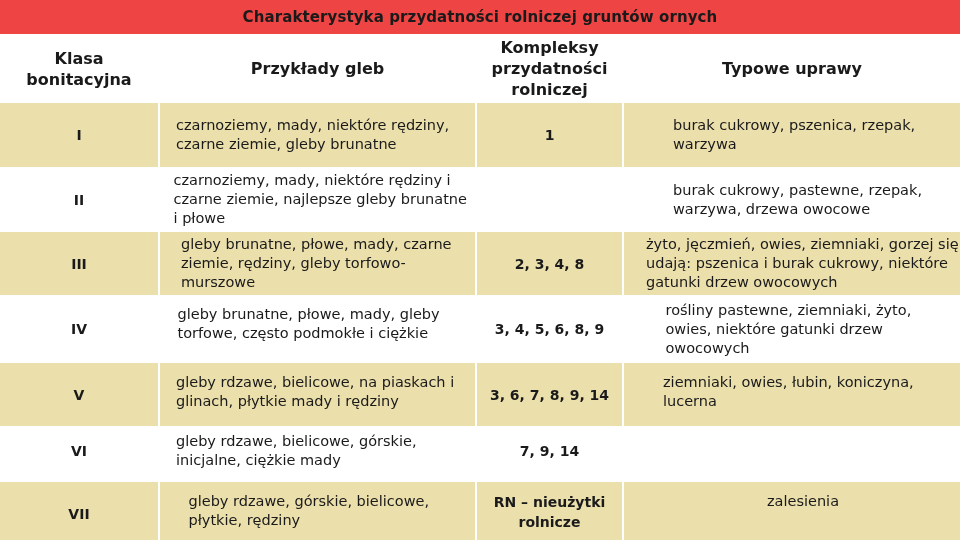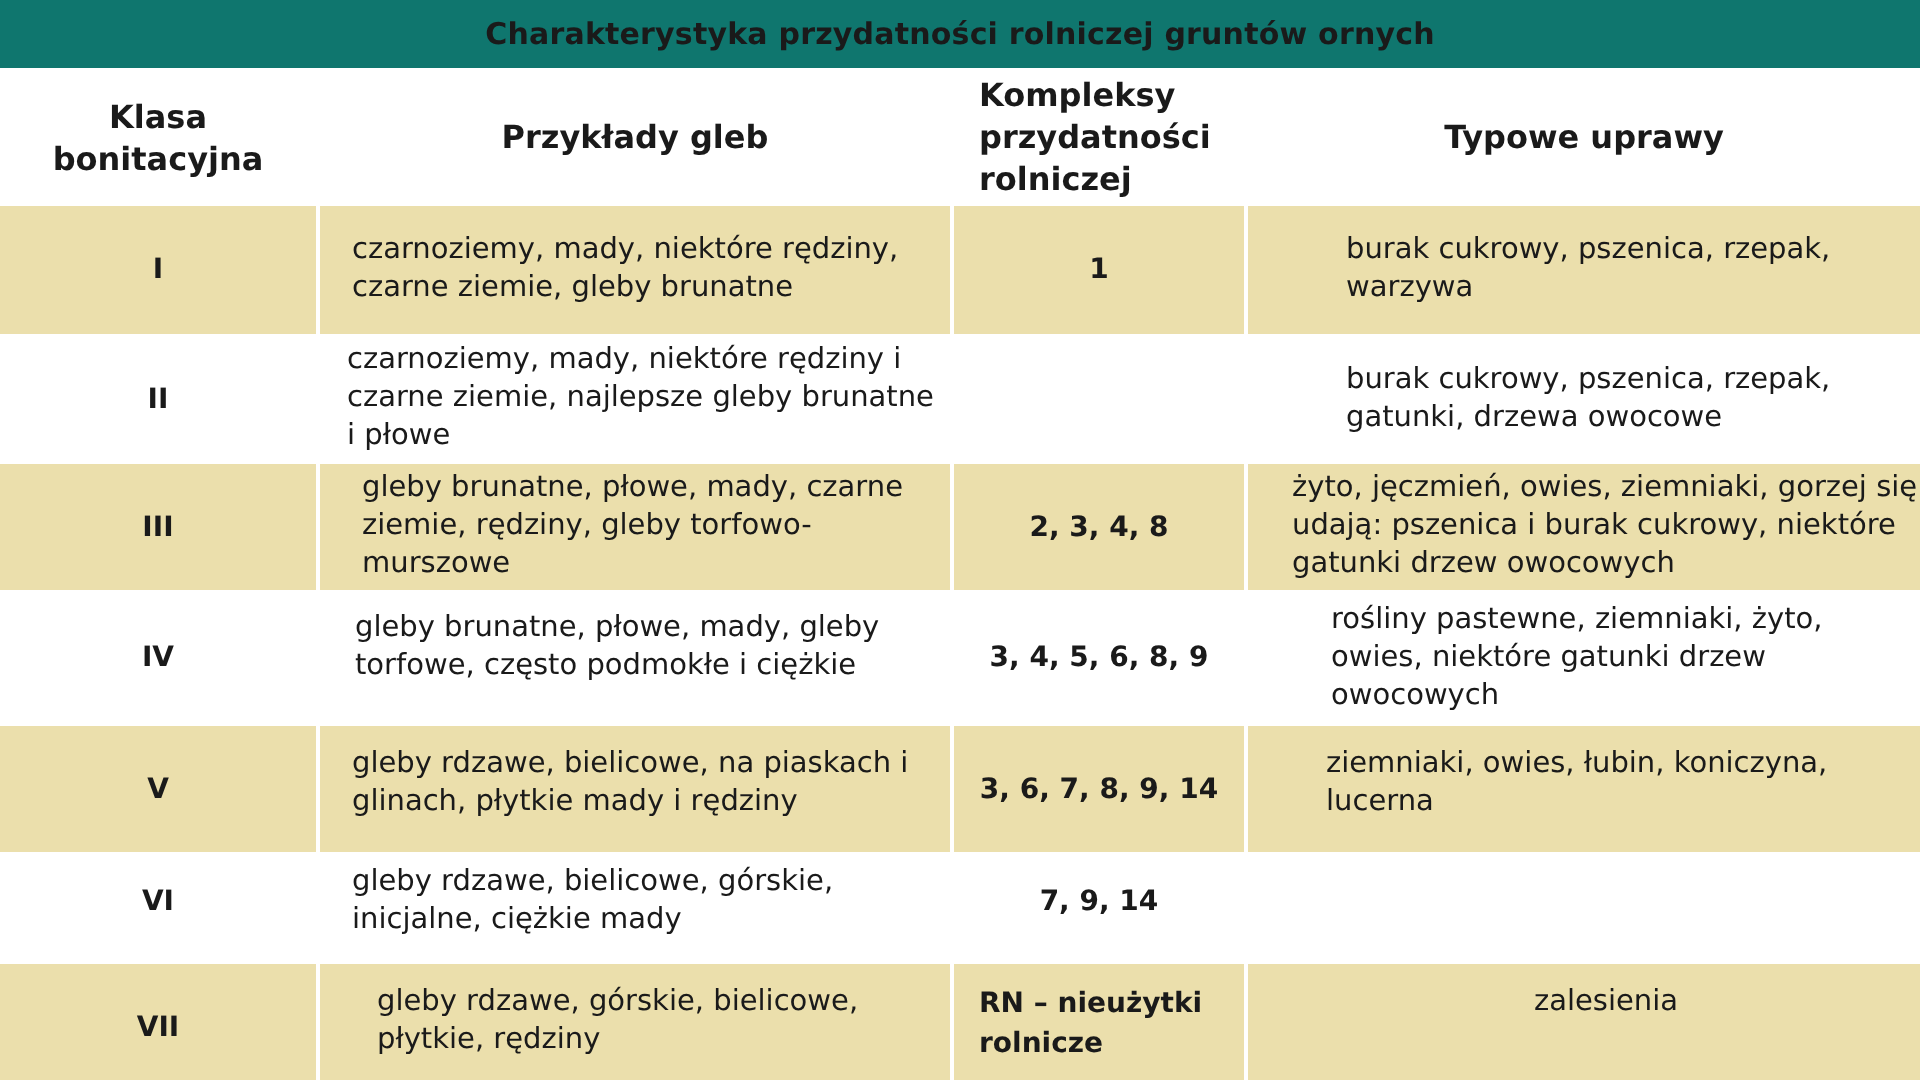--- a/index.html
+++ b/index.html
@@ -4,35 +4,35 @@
   <style>
     html, body { margin: 0; padding: 0; }
     body {
       width: 960px; height: 540px; overflow: hidden;
       background: #ffffff;
       font-family: "DejaVu Sans", sans-serif;
       color: #1a1a1a;
     }
     .title-bar {
       position: absolute; left: 0; top: 0; width: 960px; height: 34px;
-      background: #0f766e;
+      background: #ef4444;
       display: flex; align-items: center; justify-content: center;
       font-weight: bold; font-size: 15px; letter-spacing: 0.1px;
     }
     .grid {
       position: absolute; left: 0; top: 34px; width: 931px; height: 506px;
     }
     .row { position: absolute; left: 0; width: 960px; }
     .cell {
       position: absolute; top: 0; bottom: 0; box-sizing: border-box;
       display: flex; align-items: center; justify-content: center;
     }
     .c0 { left: 0; width: 158px; justify-content: center; text-align: center; }
     .c1 { left: 160px; width: 315px; padding-left: 12px; }
-    .c2 { left: 477px; width: 145px; justify-content: center; }
+    .c2 { left: 477px; width: 145px; justify-content: center; text-align: center; }
     .c3 { left: 624px; width: 336px; padding-left: 22px; }
     .hdr .cell { font-weight: bold; font-size: 16px; line-height: 21px; }
     .shaded .cell { background: #ebdfac; }
     .plain .cell { background: #ffffff; }
     .data .c0 { font-weight: bold; font-size: 14px; }
     .data .c2 { font-weight: bold; font-size: 14px; line-height: 20px; }
     .data .c1, .data .c3 { font-size: 14.5px; line-height: 19px; }
     .top { align-items: flex-start; padding-top: 10px; }
   </style>
 </head>
@@ -67,21 +67,21 @@
         <span style="width:260px">burak cukrowy, pszenica, rzepak, warzywa</span>
       </div>
   </div>
 
   <div class="row data plain" style="top:135px; height:61px;">
     <div class="cell c0">II</div>
     <div class="cell c1">
         <span style="width:300px">czarnoziemy, mady, niektóre rędziny i czarne ziemie, najlepsze gleby brunatne i płowe</span>
       </div>
     <div class="cell c3">
-        <span style="width:260px">burak cukrowy, pszenica, rzepak, gatunki, drzewa owocowe</span>
+        <span style="width:260px">burak cukrowy, pastewne, rzepak, warzywa, drzewa owocowe</span>
       </div>
   </div>
 
   <div class="row data shaded" style="top:198px; height:63px;">
     <div class="cell c0">III</div>
     <div class="cell c1">
         <span style="width:285px">gleby brunatne, płowe, mady, czarne ziemie, rędziny, gleby torfowo-murszowe</span>
       </div>
     <div class="cell c2">2, 3, 4, 8</div>
     <div class="cell c3">

